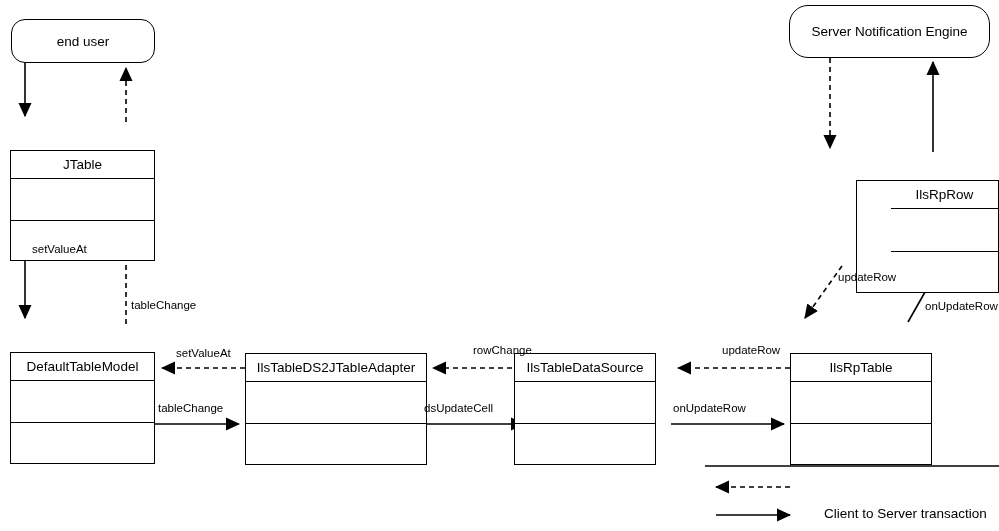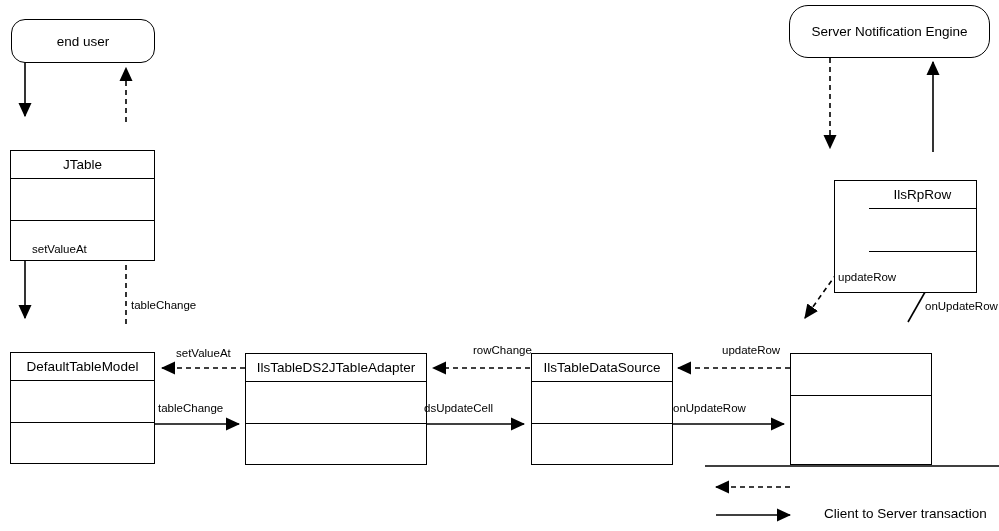--- a/index.html
+++ b/index.html
@@ -145,32 +145,33 @@
     <div class="compartment divider" style="height:42px;"></div>
     <div class="compartment" style="height:40px;"></div>
   </div>
 
   <div class="node" style="left:245px; top:325px; width:182px; height:112px;">
     <div class="title">IlsTableDS2JTableAdapter</div>
     <div class="compartment divider" style="height:42px;"></div>
     <div class="compartment" style="height:40px;"></div>
   </div>
 
-  <div class="node" style="left:531px; top:325px; width:142px; height:112px;">
+  <div class="node" style="left:514px; top:325px; width:142px; height:112px;">
     <div class="title">IlsTableDataSource</div>
     <div class="compartment divider" style="height:42px;"></div>
     <div class="compartment" style="height:40px;"></div>
   </div>
 
   <div class="node" style="left:790px; top:325px; width:142px; height:112px;">
+    <div class="title">IlsRpTable</div>
     <div class="compartment divider" style="height:42px;"></div>
     <div class="compartment" style="height:40px;"></div>
   </div>
 
-  <div class="node" style="left:834px; top:152px; width:143px; height:113px;padding-left:34px;">
+  <div class="node" style="left:856px; top:152px; width:143px; height:113px;padding-left:34px;">
     <div class="title">IlsRpRow</div>
     <div class="compartment divider" style="height:43px;"></div>
     <div class="compartment" style="height:40px;"></div>
   </div>
 
   <div class="actor" style="left:789px; top:5px; width:201px; height:53px;border-radius:19px;">
     <span>Server Notification Engine</span>
   </div>
 
   <div class="edge-label" style="left:32px; top:244px;">setValueAt</div>

